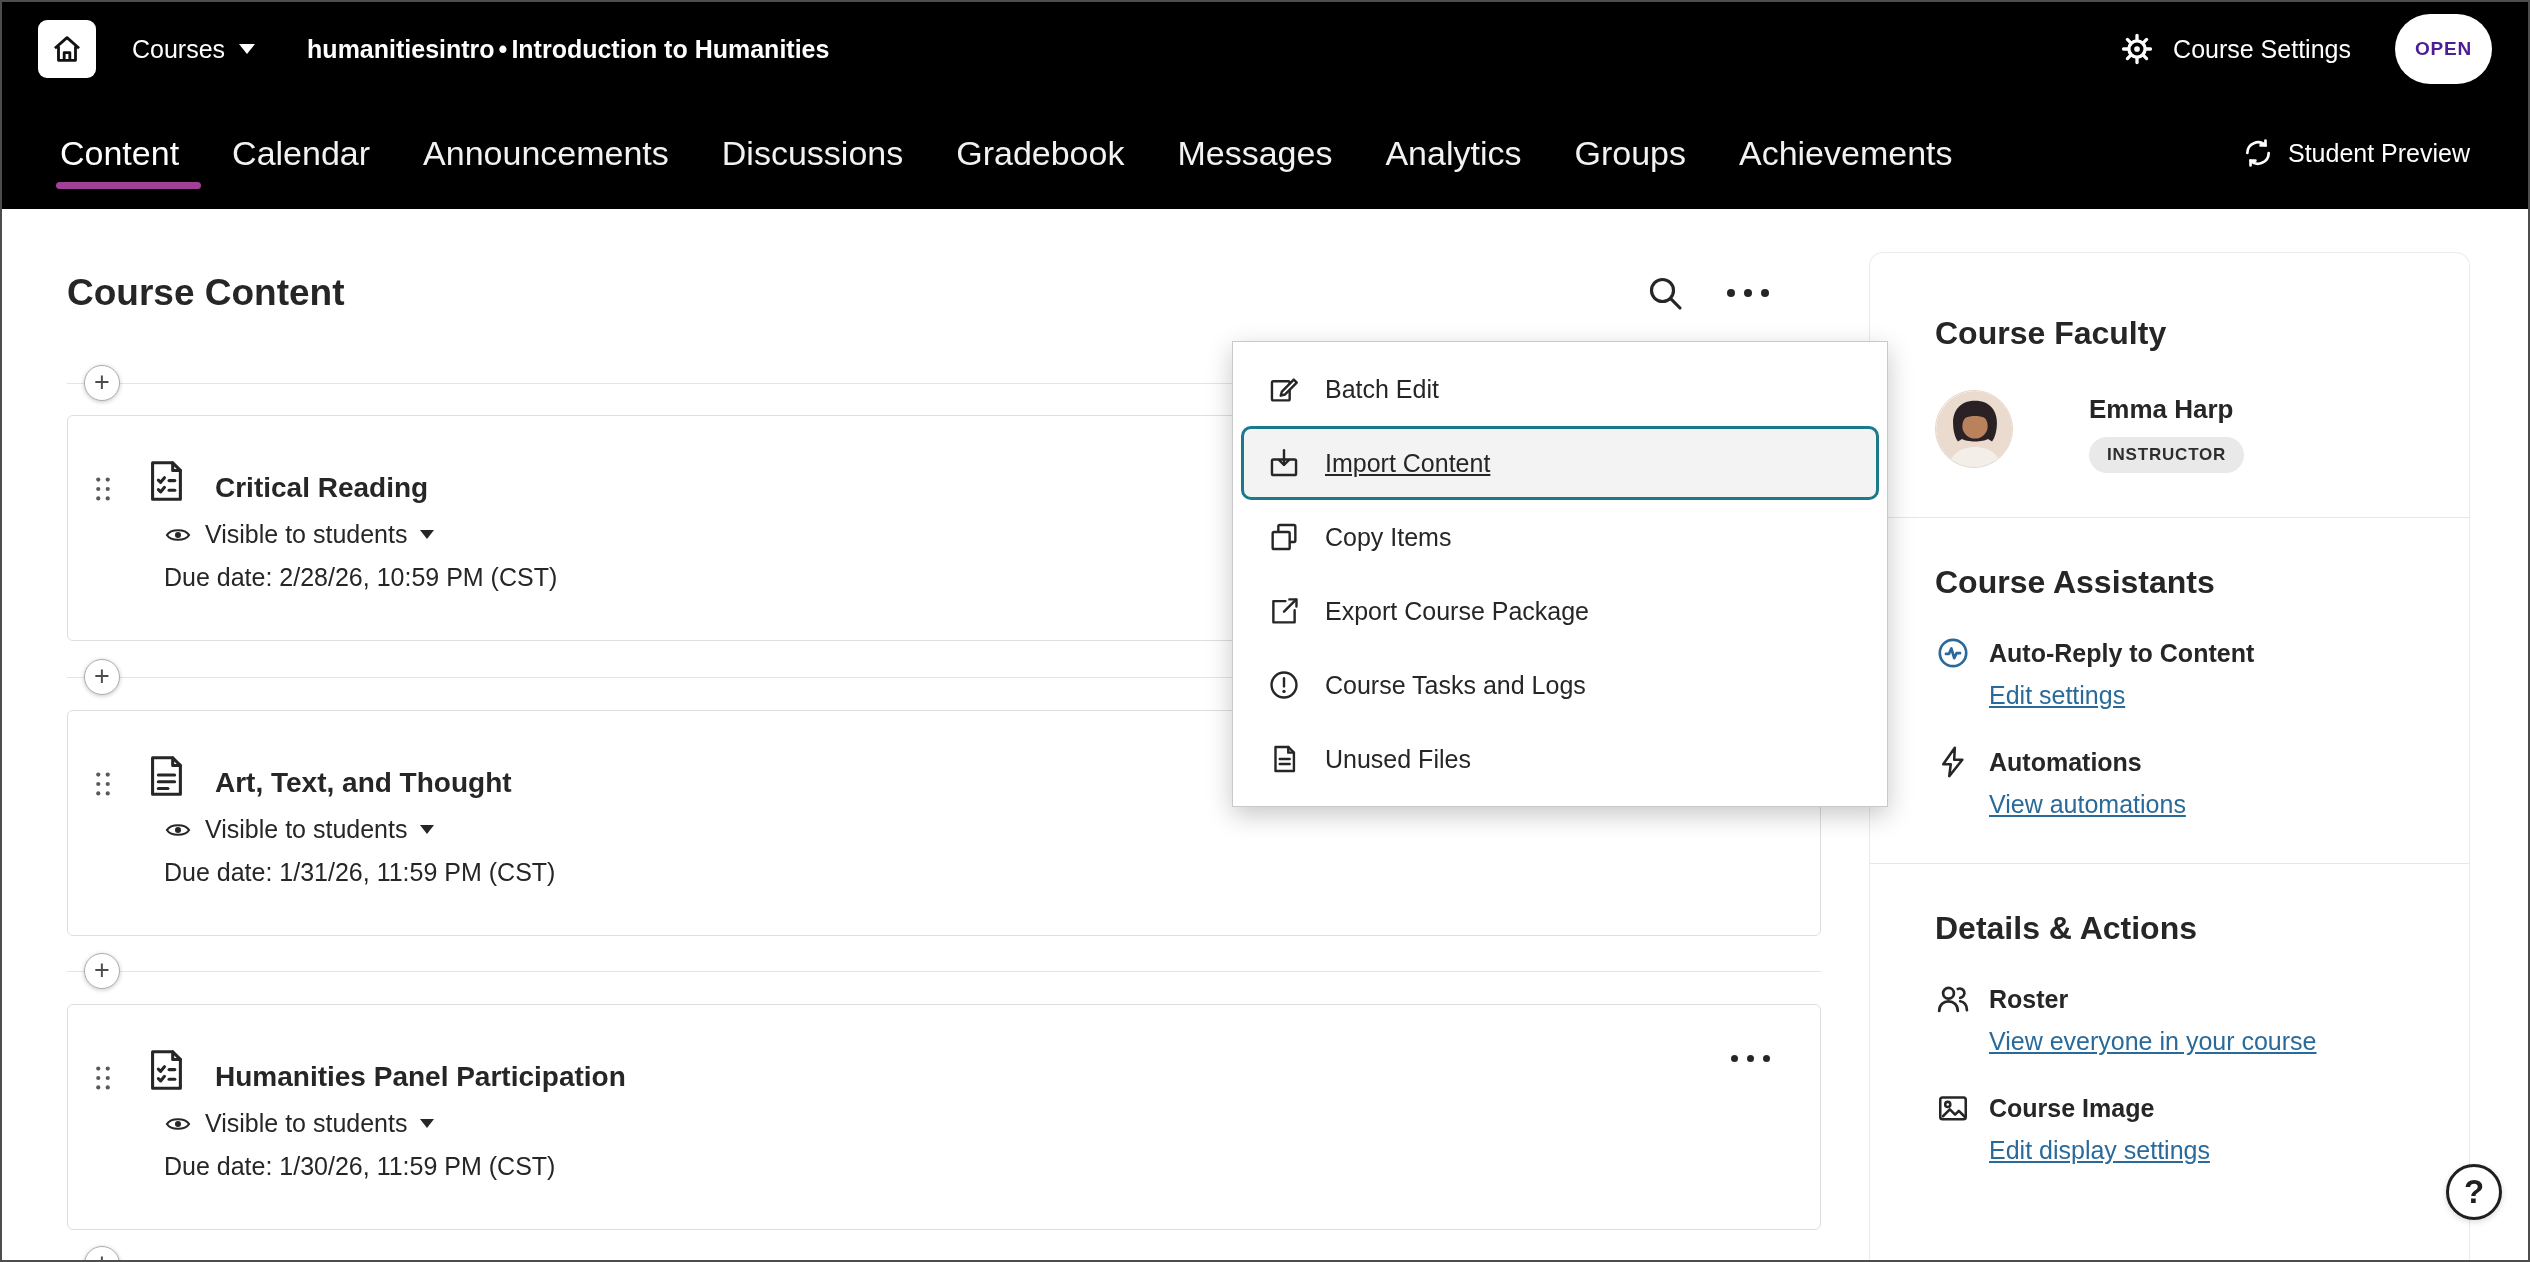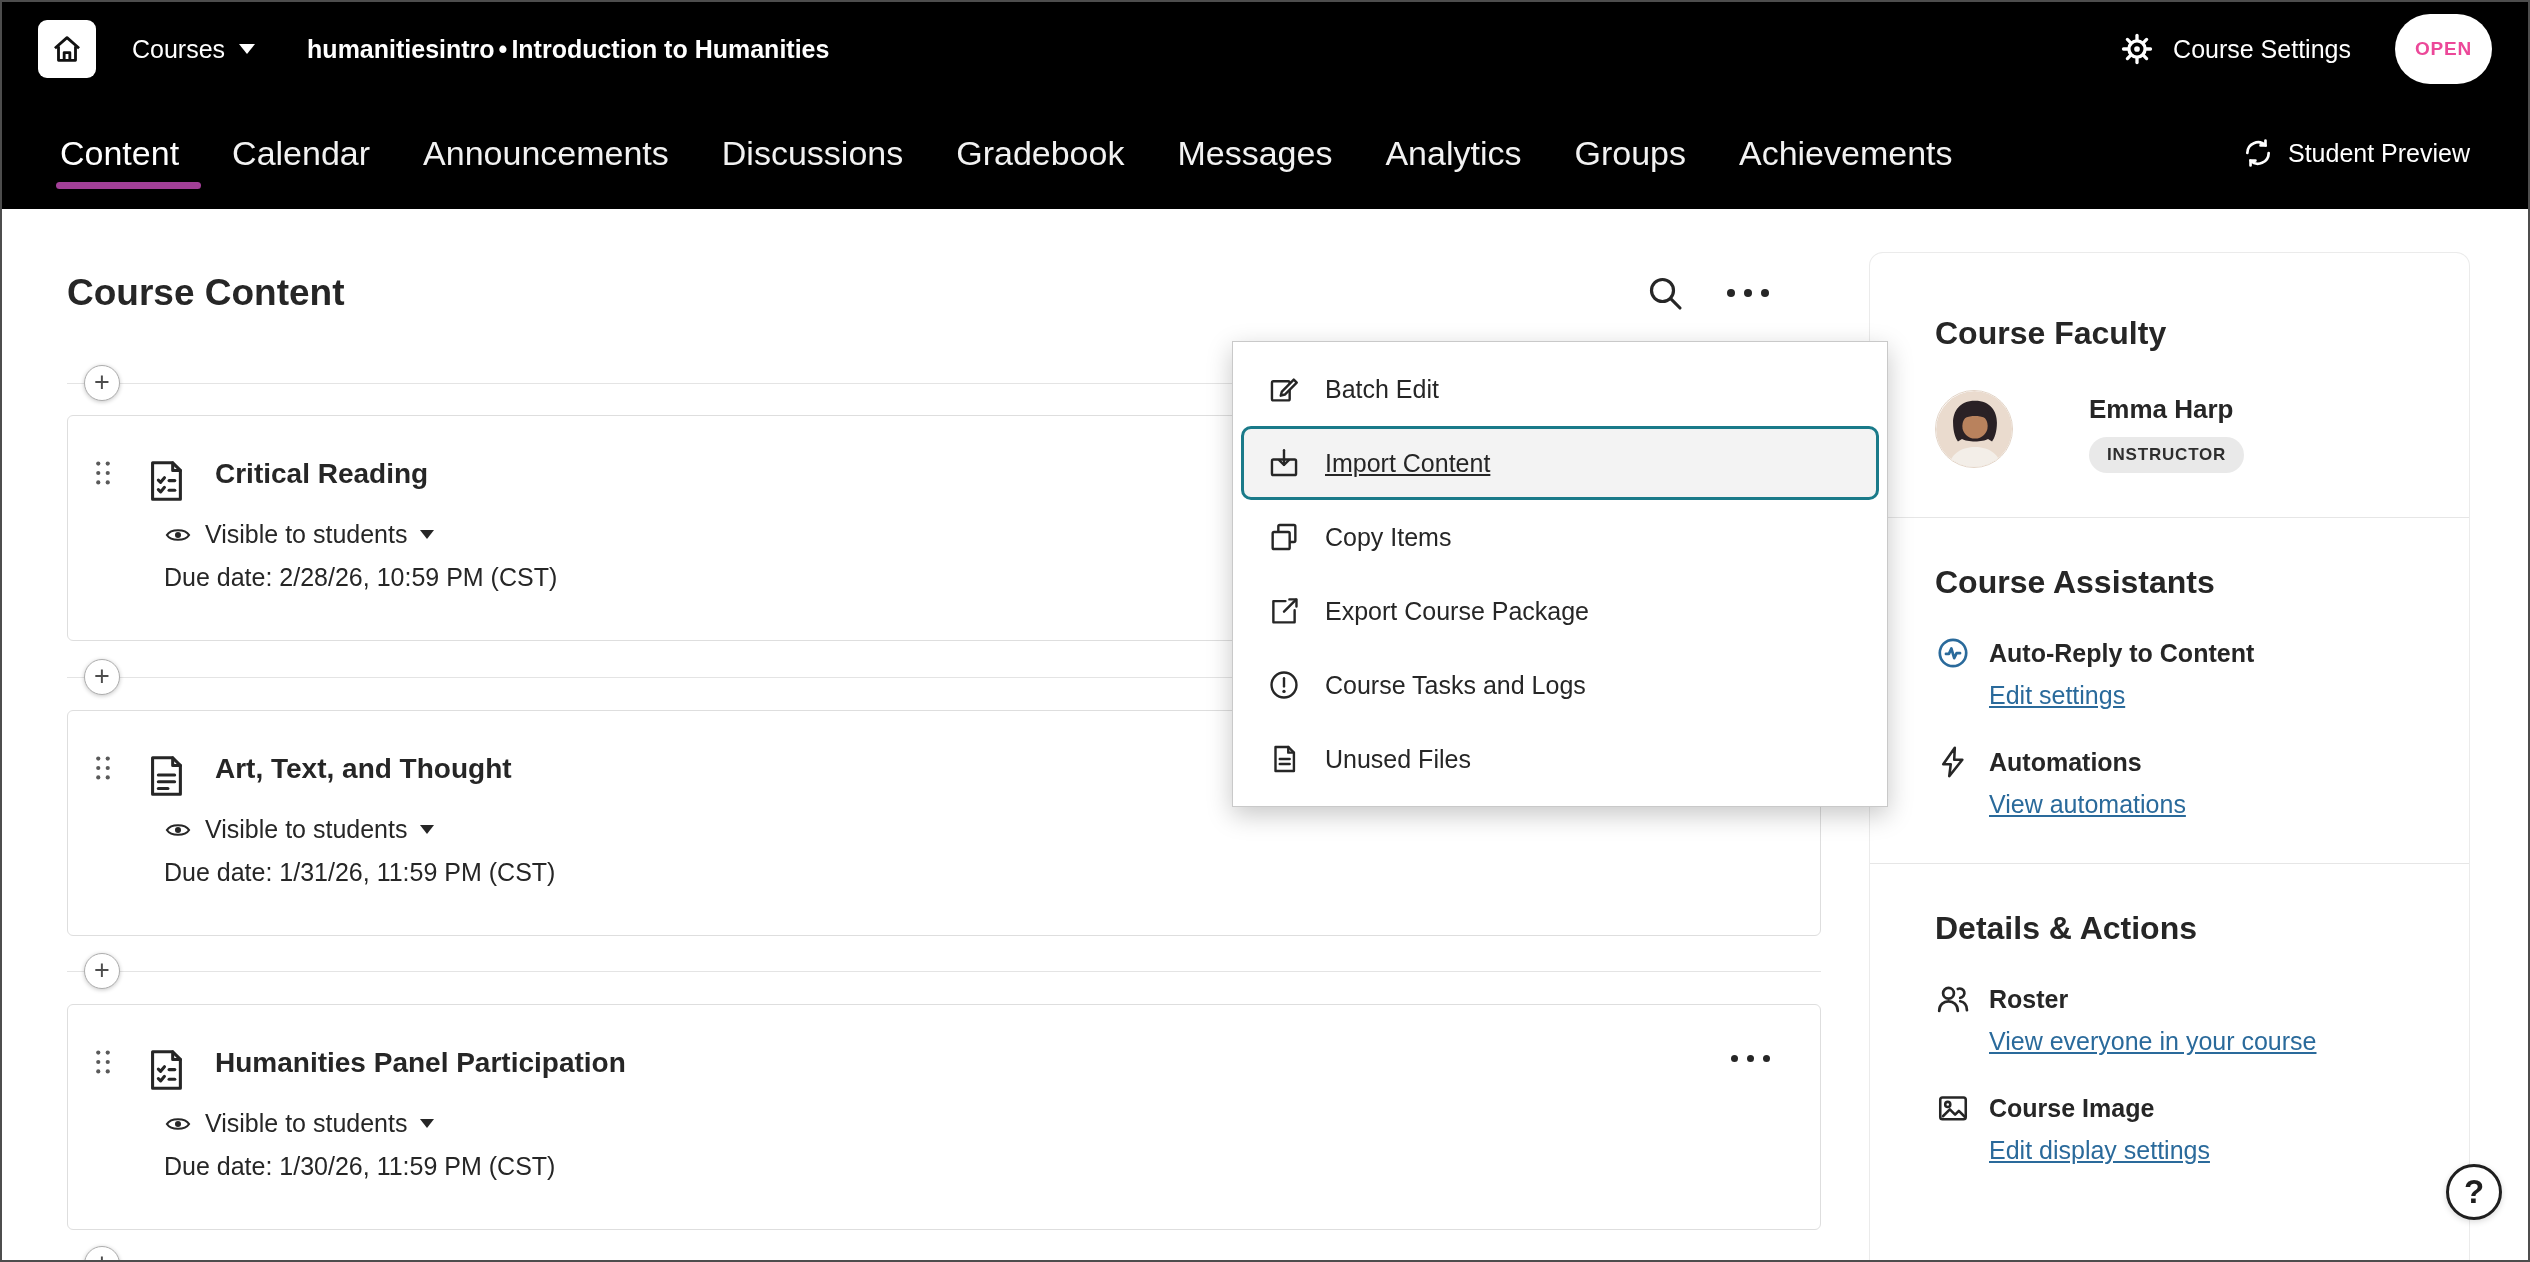--- a/index.html
+++ b/index.html
@@ -13,21 +13,21 @@
 
   
   .topbar { height:94px; background:#000; display:flex; align-items:center; padding:0 36px; color:#fff; }
   .home-btn { width:58px; height:58px; background:#fff; border-radius:9px; display:flex; align-items:center; justify-content:center; cursor:pointer; }
   .courses { margin-left:36px; display:flex; align-items:center; gap:14px; font-size:25px; cursor:pointer; }
   .tri-down { width:0; height:0; border-left:8px solid transparent; border-right:8px solid transparent; border-top:10px solid #fff; }
   .tri-down.dark { border-top-color:#262626; border-left-width:7px; border-right-width:7px; border-top-width:9px; }
   .breadcrumb { margin-left:52px; font-size:25px; font-weight:700; display:flex; align-items:center; gap:4px; }
   .topbar-right { margin-left:auto; display:flex; align-items:center; gap:18px; }
   .settings-label { font-size:25px; }
-  .open-badge { margin-left:26px; background:#fff; color:#ec4899; font-size:19px; font-weight:700; letter-spacing:0.8px; padding:24px 20px; border-radius:999px; }
+  .open-badge { margin-left:26px; background:#fff; color:#4c1d95; font-size:19px; font-weight:700; letter-spacing:0.8px; padding:24px 20px; border-radius:999px; }
 
   
   .navbar { height:113px; background:#000; color:#fff; display:flex; padding:0 58px; position:relative; }
   .nav-tabs { display:flex; gap:53px; }
   .nav-tab { font-size:34px; padding-top:38px; position:relative; cursor:pointer; color:#f2f2f2; }
   .nav-tab.active { color:#fff; }
   .nav-tab.active::after { content:""; position:absolute; left:-4px; right:-22px; bottom:20px; height:7px; background:#a23f97; border-radius:4px; }
   .student-preview { margin-left:auto; display:flex; align-items:center; gap:14px; padding-top:34px; font-size:25px; cursor:pointer; height:80px; }
 
   
@@ -45,21 +45,21 @@
   .insert-row.mid1 { margin-top:18px; }
   .insert-row.mid2 { margin-top:17px; }
   .insert-row.last { margin-top:16px; }
   .insert-line { position:absolute; left:0; right:0; top:50%; height:1px; background:#e4e4e4; }
   .plus-circle { position:relative; margin-left:17px; width:36px; height:36px; border-radius:50%; background:#fff; border:1px solid #aeaeae; box-shadow:0 1px 4px rgba(0,0,0,0.22); color:#4d4d4d; font-size:27px; line-height:32px; text-align:center; cursor:pointer; }
 
   .card { height:226px; background:#fff; border:1px solid #dedede; border-radius:6px; padding:42px 40px 0 25px; position:relative; }
   .card.c1 { margin-top:14px; }
   .card.c2 { margin-top:15px; }
   .card.c3 { margin-top:15px; }
-  .card-title-row { display:flex; align-items:flex-start; }
+  .card-title-row { display:flex; align-items:flex-end; }
   .drag-handle { margin-right:30px; cursor:grab; }
   .doc-icon { margin-right:26px; }
   .card-title { font-size:28px; font-weight:700; cursor:pointer; }
   .visibility-row { display:flex; align-items:center; gap:13px; margin:16px 0 0 71px; font-size:25px; cursor:pointer; }
   .due-row { margin:14px 0 0 71px; font-size:25px; }
   .card-ellipsis { position:absolute; top:50px; right:50px; cursor:pointer; }
 
   
   .dropdown-menu { position:absolute; left:1230px; top:339px; width:656px; background:#fff; border:1px solid #c9c9c9; box-shadow:0 8px 24px rgba(0,0,0,0.22); padding:10px 0; z-index:20; }
   .menu-item { height:74px; display:flex; align-items:center; gap:24px; padding-left:34px; font-size:25px; cursor:pointer; background:#fff; }

